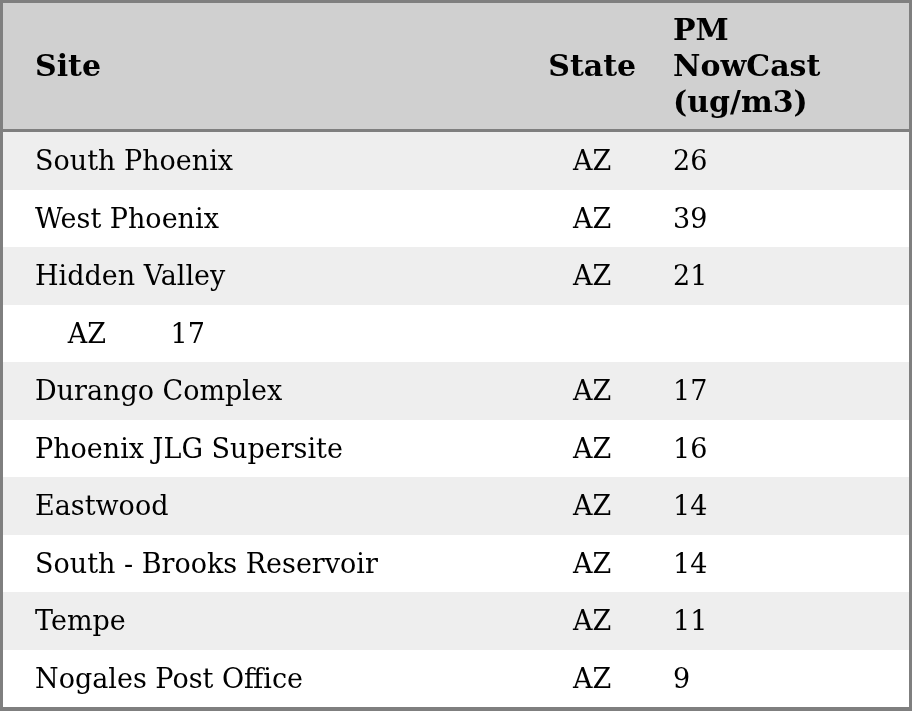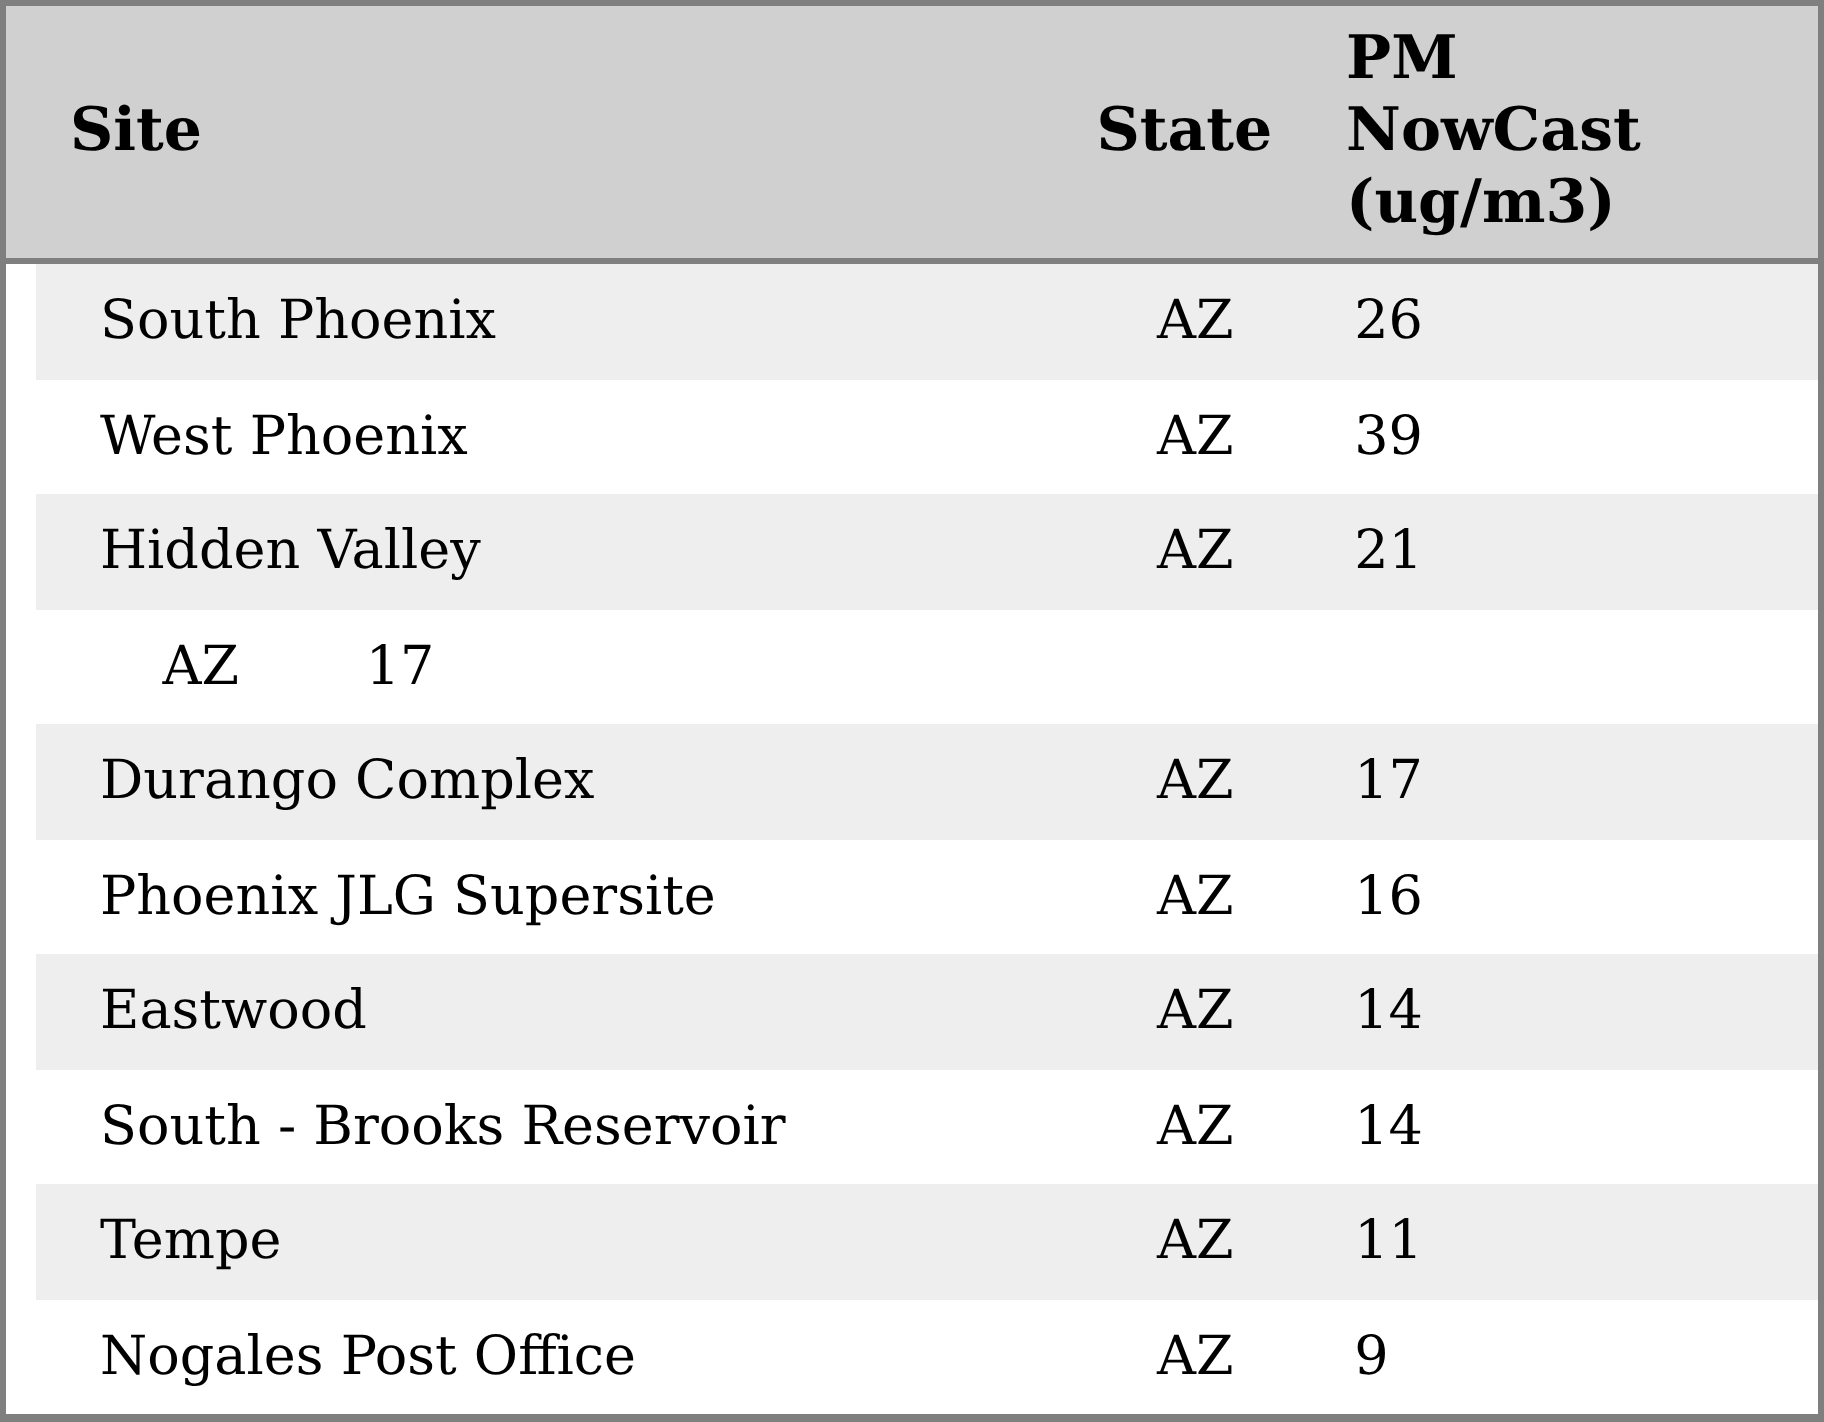--- a/index.html
+++ b/index.html
@@ -33,21 +33,20 @@
     flex: 1;
     display: flex;
     flex-direction: column;
   }
   .tr {
     flex: 1;
     display: flex;
     align-items: center;
     font-size: 27px;
     background: #ffffff;
-    margin-left: 15px;
   }
   .tr:nth-child(odd) {
     background: #eeeeee;
   }
   .col-site  { width: 54.5%; text-align: left; padding-left: 32px; }
   .col-state { width: 18.5%; text-align: center; }
   .col-pm    { width: 27.0%; text-align: left; }
   .pm-constrain {
     display: inline-block;
     max-width: 180px;

